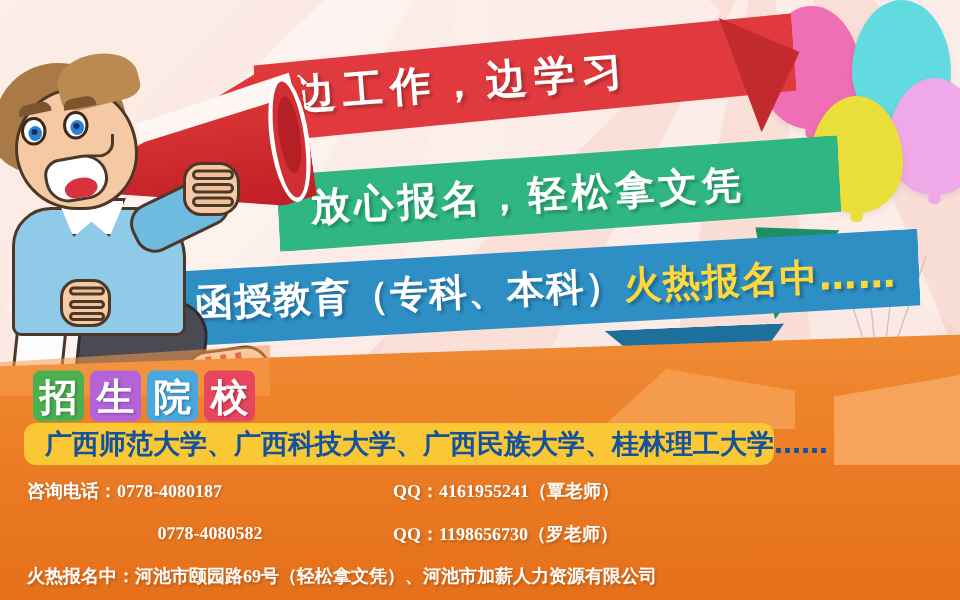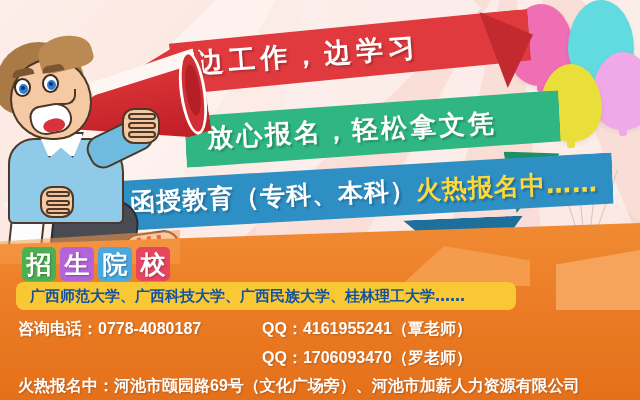--- a/index.html
+++ b/index.html
@@ -156,26 +156,26 @@
   
   #badge{position:absolute;left:22px;top:247px;display:flex;gap:4px;z-index:5;}
   .tile{width:34px;height:34px;border-radius:5px;display:flex;
         align-items:center;justify-content:center;color:#fff;font-weight:bold;
         font-size:25px;font-family:"DejaVu Sans","Liberation Sans",sans-serif;
         text-shadow:1px 1px 2px rgba(0,0,0,.28);}
   
   #pill{position:absolute;left:16px;top:282px;width:500px;height:28px;
         background:#f9c834;border-radius:8px;display:flex;align-items:center;
         padding-left:14px;box-sizing:border-box;z-index:4;}
-  #pill span{color:#14529e;font-weight:bold;font-size:15px;white-space:nowrap;
+  #pill span{color:#14529e;font-weight:bold;font-size:18px;white-space:nowrap;
         font-family:"DejaVu Sans","Liberation Sans",sans-serif;}
   
-  .line{position:absolute;color:#fff;font-weight:bold;font-size:16px;
+  .line{position:absolute;color:#fff;font-weight:bold;font-size:12px;
         white-space:nowrap;text-shadow:1px 1px 2px rgba(0,0,0,.22);
-        font-family:Liberation Sans, sans-serif;z-index:4;}
+        font-family:Liberation Serif, serif;z-index:4;}
   #l1{left:18px;top:319px;}
   #q1{left:262px;top:319px;}
   #l2{left:105px;top:348px;}
   #q2{left:262px;top:348px;}
   #l3{left:18px;top:376px;}
 </style>
 </head>
 <body>
 
 <div id="poster">
@@ -284,20 +284,23 @@
   <div id="pill">
     <span>广西师范大学、广西科技大学、广西民族大学、桂林理工大学……</span>
   </div>
 
   <div class="line" id="l1">
     <span>咨询电话：</span><span>0778-4080187</span>
   </div>
   <div class="line" id="q1">
     <span>QQ：4161955241（覃老师）</span>
   </div>
+  <div class="line" id="l2">
+    <span>0778-4080582</span>
+  </div>
   <div class="line" id="q2">
-    <span>QQ：1706093470（罗老师）</span>
+    <span>QQ：1198656730（罗老师）</span>
   </div>
   <div class="line" id="l3">
-    <span>火热报名中：</span><span>河池市颐园路69号（文化广场旁）、河池市加薪人力资源有限公司</span>
+    <span>火热报名中：</span><span>河池市颐园路69号（轻松拿文凭）、河池市加薪人力资源有限公司</span>
   </div>
 
 </div>
 
 </body></html>

